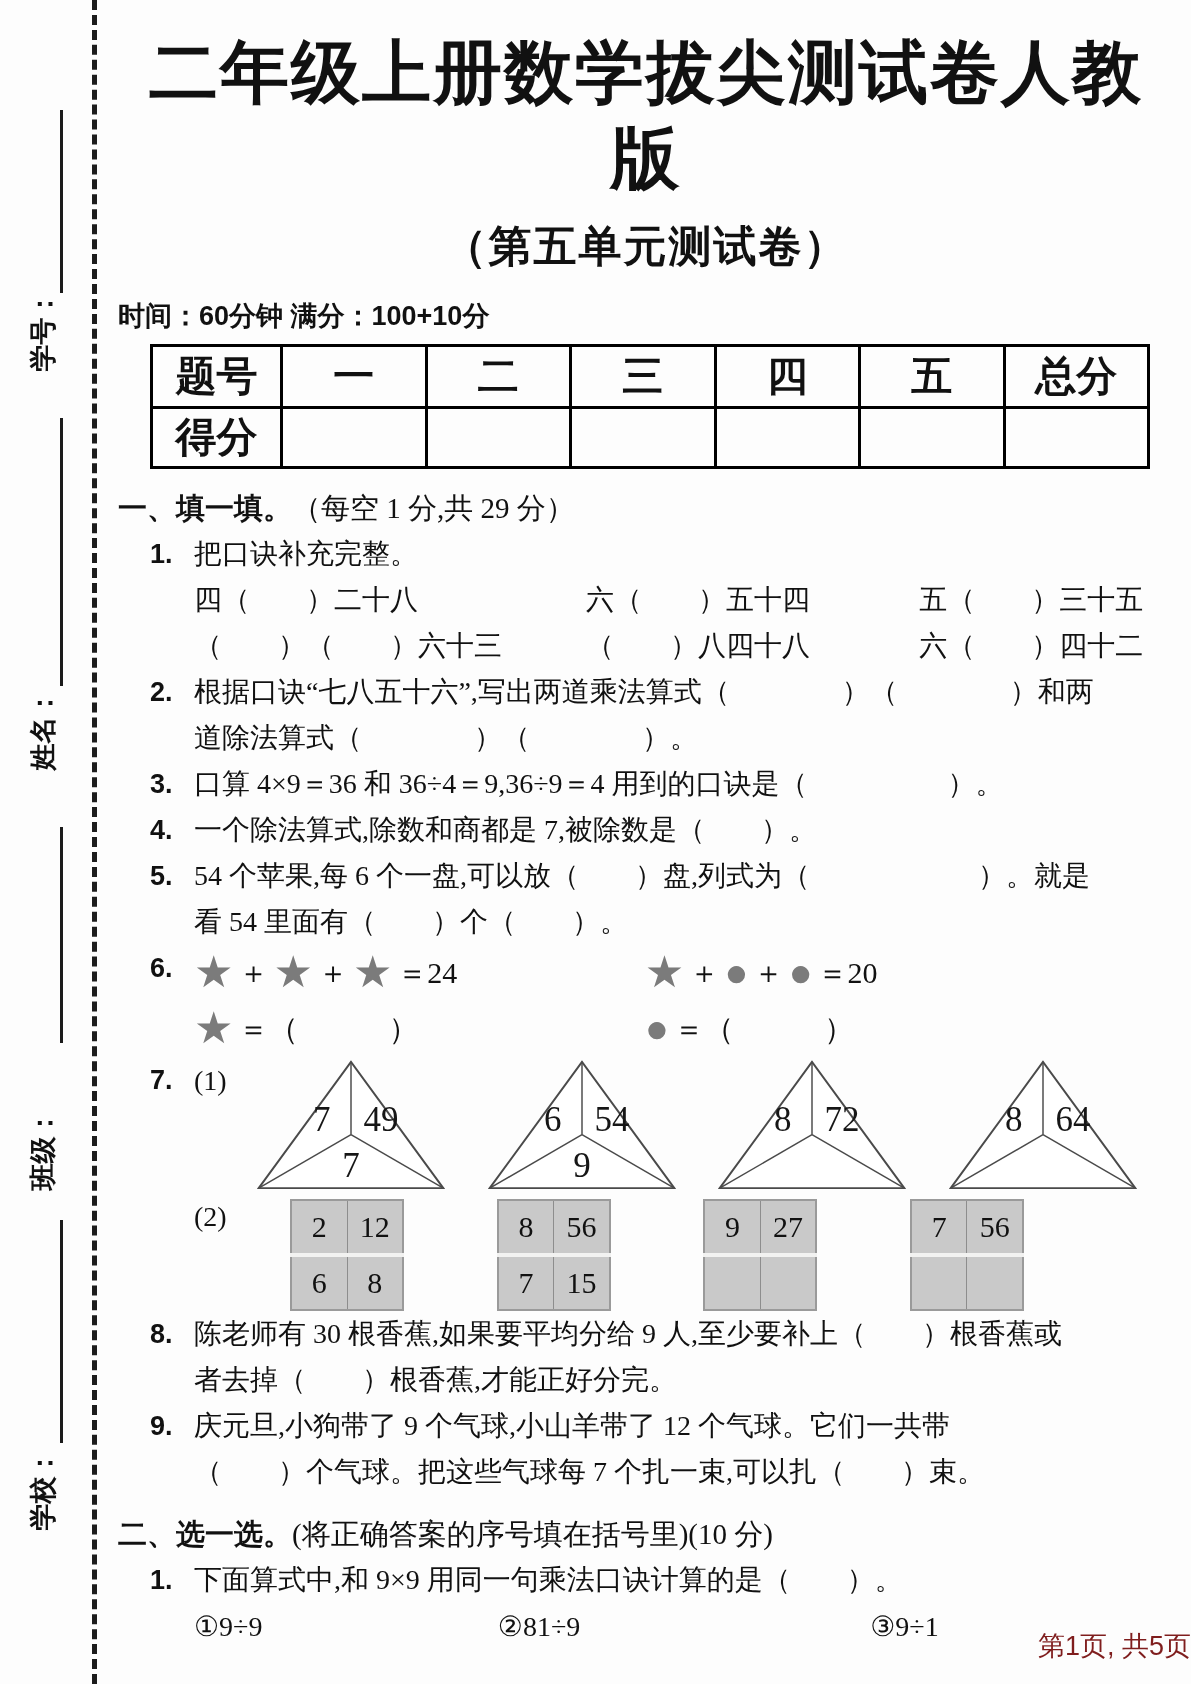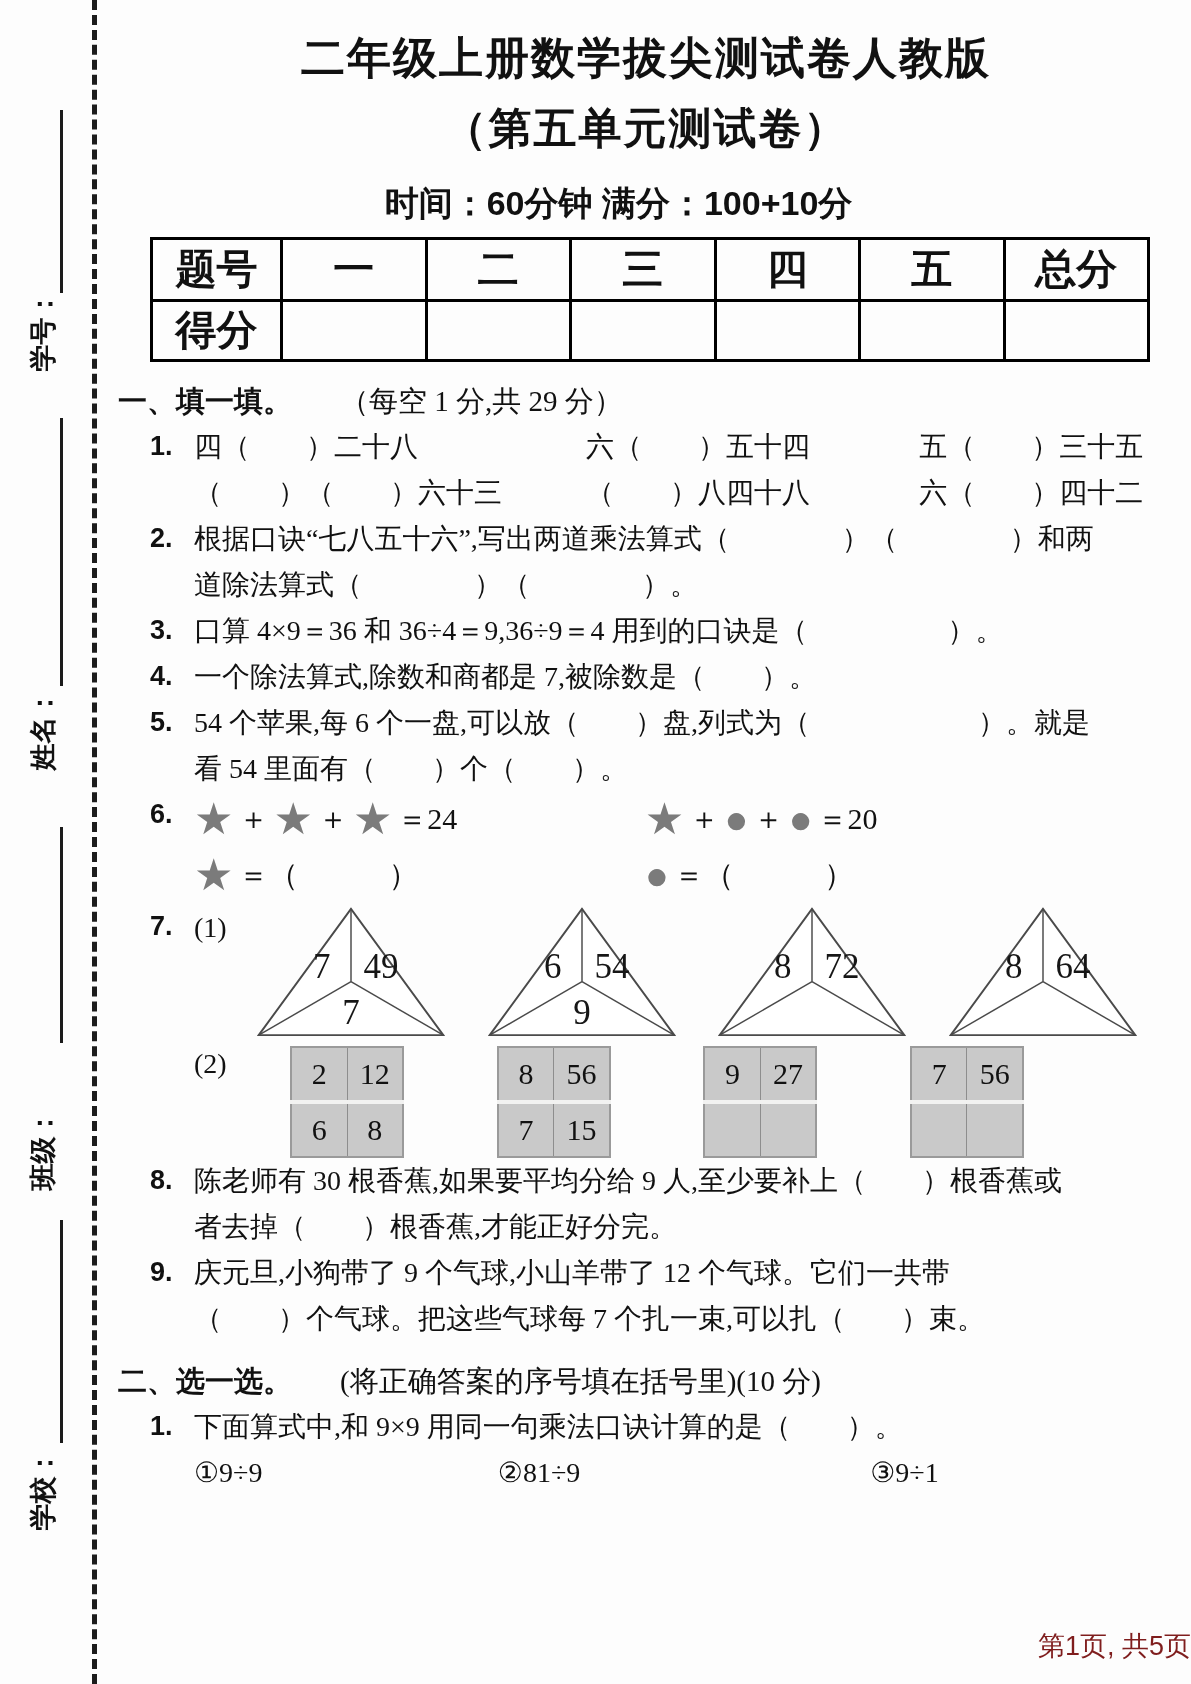--- a/index.html
+++ b/index.html
@@ -19,36 +19,36 @@
   .sb-line4 { top:1220px; height:223px; }
   .sb-label { position:absolute; left:-14px; width:112px; height:34px;
     text-align:center; font-family:"Liberation Sans",sans-serif;
     font-size:27px; font-weight:bold; transform:rotate(-90deg); }
   .sb-label1 { top:314px; } .sb-label2 { top:713px; }
   .sb-label3 { top:1133px; } .sb-label4 { top:1473px; }
 
   
   .content { position:absolute; left:118px; top:0; width:1056px; }
   .title { margin-top:30px; text-align:center; font-family:"Liberation Sans",sans-serif;
-    font-weight:900; font-size:44px; line-height:1.25; letter-spacing:2px; }
+    font-weight:900; font-size:69px; line-height:1.25; letter-spacing:2px; }
   .subtitle { margin-top:18px; text-align:center; font-family:"Liberation Sans",sans-serif;
     font-weight:900; font-size:43px; line-height:1.2; letter-spacing:2px; }
-  .meta { margin-top:26px; padding-right:55px; text-align:center;
-    font-family:"Liberation Sans",sans-serif; font-weight:600; font-size:34px; }
+  .meta { margin-top:26px; padding-right:55px; text-align:left;
+    font-family:"Liberation Sans",sans-serif; font-weight:600; font-size:27px; }
 
   table.score-table { margin:10px 0 0 32px; width:1000px; border-collapse:collapse;
     table-layout:fixed; }
   table.score-table td { border:3px solid #000; text-align:center;
     font-family:"Liberation Sans",sans-serif; font-weight:bold; font-size:41px; }
   table.score-table col.c0 { width:130px; }
   table.score-table tr.r1 td { height:62px; }
   table.score-table tr.r2 td { height:56px; }
 
   .sec-heading { margin-top:18px; height:44px; display:flex; align-items:center;
-    font-size:29px; white-space:nowrap;gap:48px; }
+    font-size:29px; white-space:nowrap; }
   .sec-heading .sec-title { font-family:"Liberation Sans",sans-serif; font-weight:bold; }
   .sec-heading .sec-note { font-family:"Liberation Serif",serif; }
 
   .qwrap { padding-left:32px; }
   .q { display:flex; }
   .qnum { width:44px; flex-shrink:0; height:46px; display:flex; align-items:center;
     font-family:"Liberation Sans",sans-serif; font-weight:bold; font-size:27px; }
   .qbody { flex:1; font-size:28px; }
   .line { height:46px; display:flex; align-items:center; white-space:nowrap; }
   .line.tall { height:56px; }
@@ -146,20 +146,21 @@
   <div class="sec-heading">
     <span class="sec-title">一、填一填。</span>
     <span class="sec-note">（每空 1 分,共 29 分）</span>
   </div>
 
   <div class="qwrap">
 
     <div class="q">
       <span class="qnum">1.</span>
       <div class="qbody">
+        <div class="line">把口诀补充完整。</div>
         <div class="line cols3">
           <span>四（　　）二十八</span>
           <span>六（　　）五十四</span>
           <span>五（　　）三十五</span>
         </div>
         <div class="line cols3">
           <span>（　　）（　　）六十三</span>
           <span>（　　）八四十八</span>
           <span>六（　　）四十二</span>
         </div>

